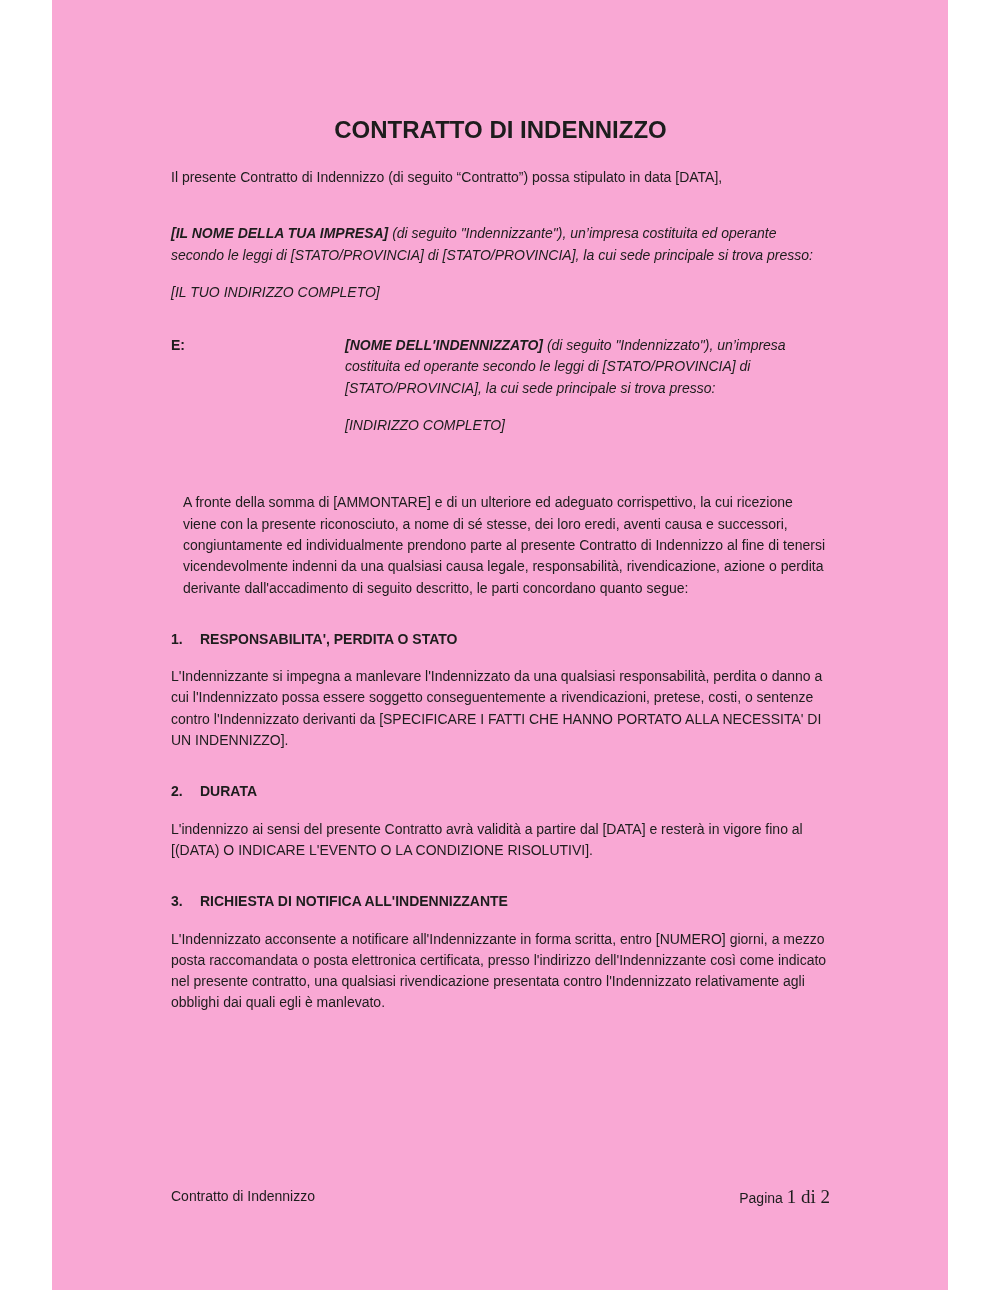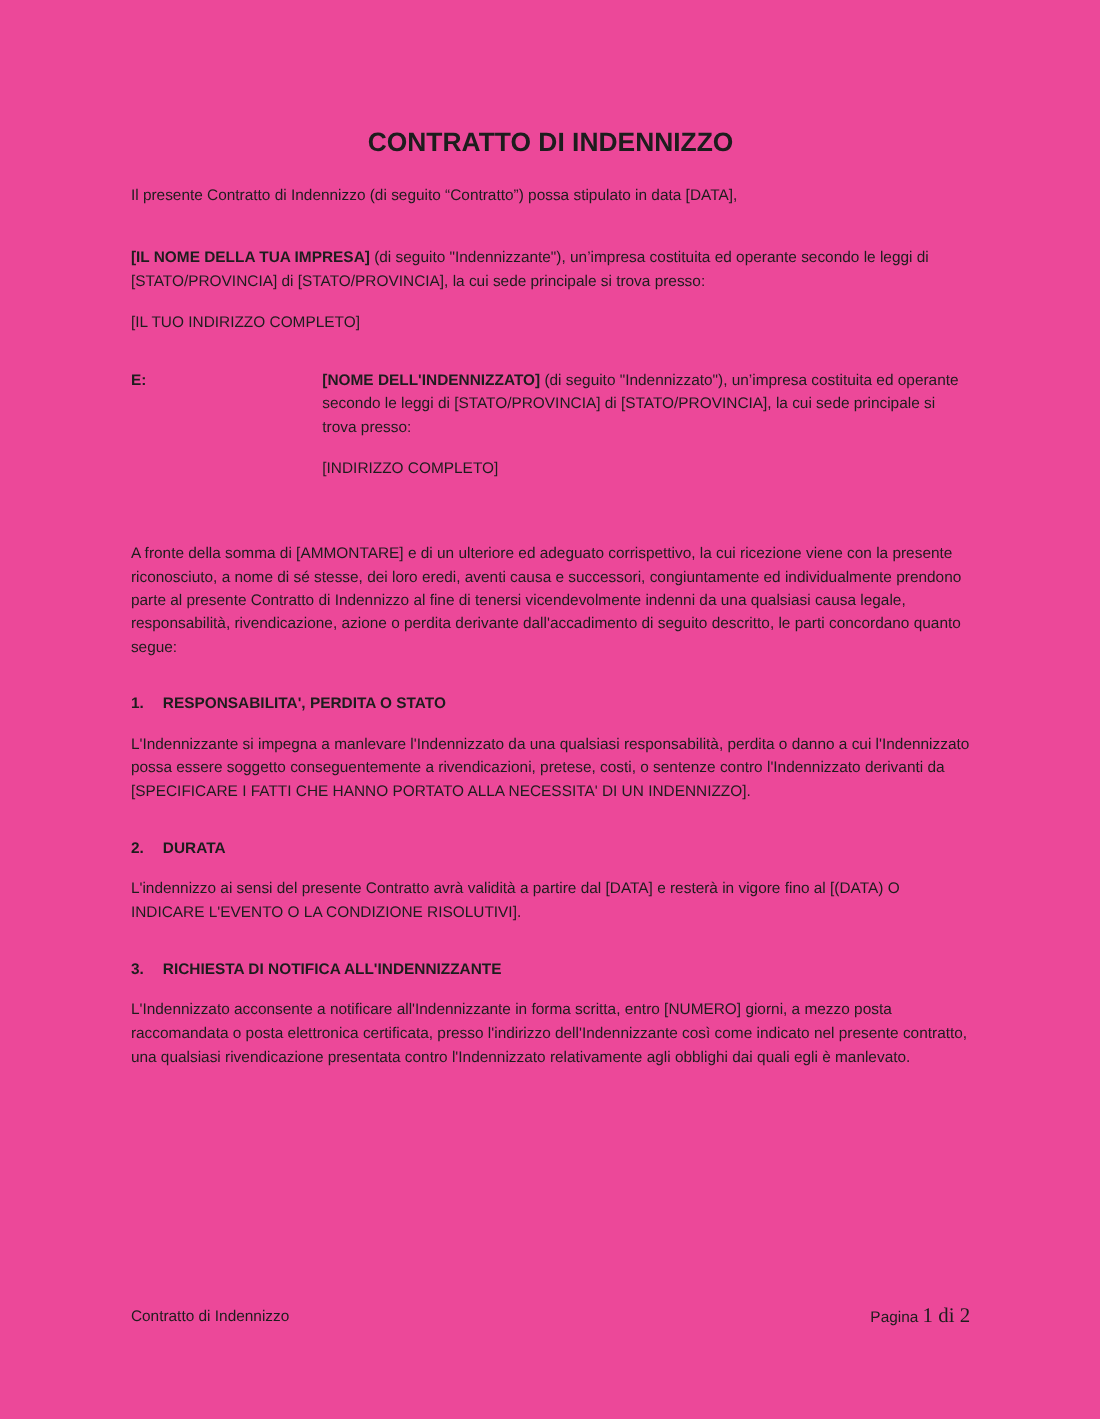--- a/index.html
+++ b/index.html
@@ -2,24 +2,24 @@
 <html><head>
 <meta charset="utf-8">
 <style>
   html, body {
     margin: 0;
     padding: 0;
     background: #ffffff;
   }
   .page {
     position: relative;
-    width: 1000px;
+    width: 896px;
     height: 1290px;
     margin: 0 auto;
-    background: #ec4899;
+    background: #f9a8d4;
     box-sizing: border-box;
     padding: 115px 118px 0 119px;
     font-family: "Liberation Sans", "DejaVu Sans", sans-serif;
     color: #1d1d1d;
     font-size: 14px;
     line-height: 21.3px;
     -webkit-font-smoothing: antialiased;
   }
   .doc-title {
     font-size: 24px;
@@ -38,26 +38,27 @@
   }
   .party-label {
     flex: 0 0 174px;
     font-weight: bold;
   }
   .party-body {
     flex: 1 1 auto;
   }
   .party-body p {
     margin: 0;
+    font-style: italic;
   }
   .party-address {
     margin-top: 16px !important;
   }
   .consideration {
-    margin: 56px 0 0 0;
+    margin: 56px 0 0 12px;
   }
   .section-heading {
     font-weight: bold;
     margin: 30px 0 16px 0;
     display: flex;
   }
   .sec-num {
     flex: 0 0 29px;
   }
   .section-body {

